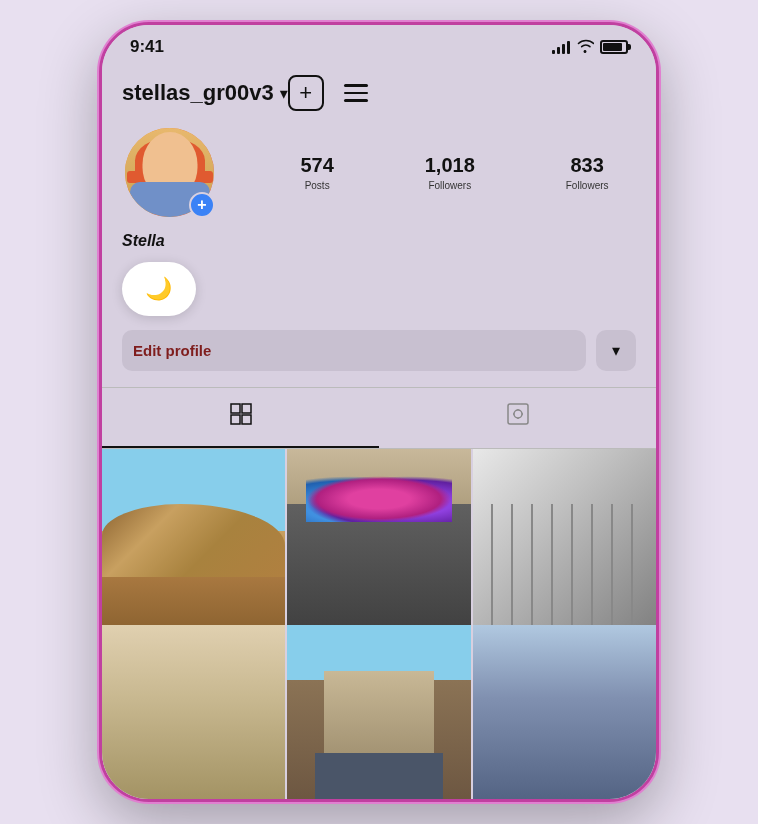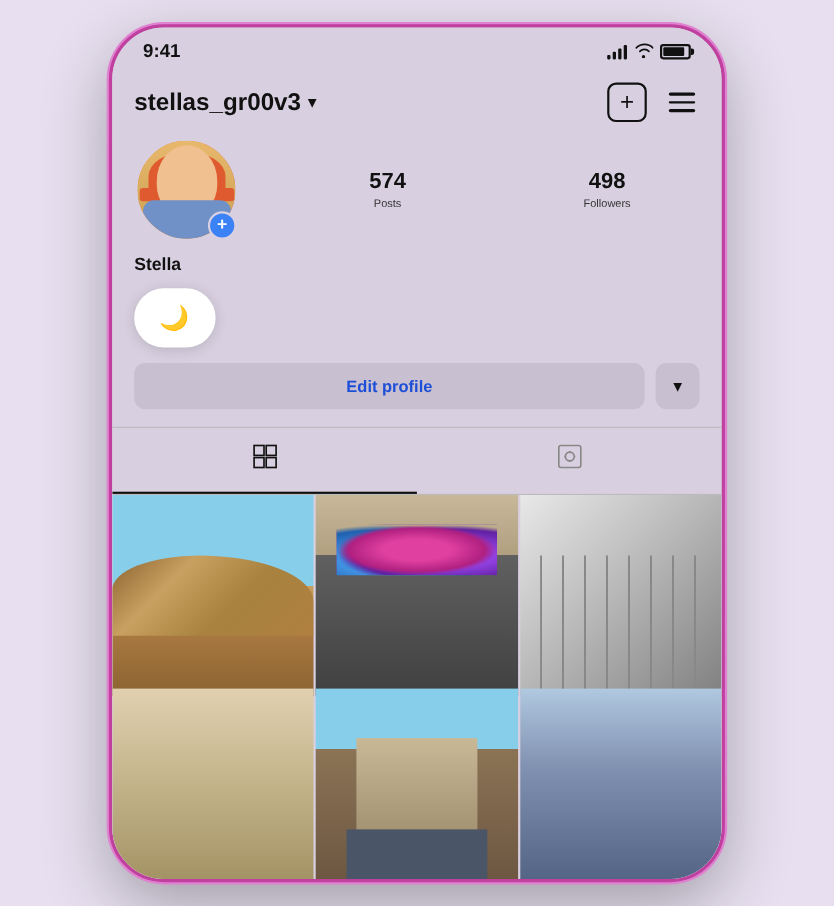--- a/index.html
+++ b/index.html
@@ -104,21 +104,20 @@
       flex: 1;
       display: flex;
       flex-direction: column;
       overflow: hidden;
       position: relative;
     }
 
     
     .profile-header {
       display: flex;
-      justify-content: space-between;
       align-items: center;
       padding: 10px 20px 14px;
       flex-shrink: 0;
     }
 
     .username-area {
       display: flex;
       align-items: center;
       gap: 6px;
     }
@@ -303,20 +302,21 @@
       font-weight: 400;
     }
 
     
     .profile-name {
       padding: 0 20px 8px;
       font-size: 16px;
       font-weight: 700;
       color: #111;
       flex-shrink: 0;
+      font-style: italic;
     }
 
     
     .quiet-mode-banner {
       margin: 4px 20px 14px;
       background: white;
       border-radius: 30px;
       padding: 12px 22px;
       display: flex;
       align-items: center;
@@ -350,23 +350,23 @@
     }
 
     .edit-profile-btn {
       flex: 1;
       background: #c8c0d0;
       border: none;
       border-radius: 10px;
       padding: 11px;
       font-size: 15px;
       font-weight: 600;
-      color: #1d4ed8;
+      color: #7f1d1d;
       cursor: pointer;
-      text-align: center;
+      text-align: left;
     }
 
     .dropdown-btn {
       background: #c8c0d0;
       border: none;
       border-radius: 10px;
       padding: 11px 16px;
       cursor: pointer;
       display: flex;
       align-items: center;
@@ -560,21 +560,25 @@
         <div class="add-story-btn">
           <span>+</span>
         </div>
       </div>
       <div class="stats-grid">
         <div class="stat-item">
           <span class="stat-number">574</span>
           <span class="stat-label">Posts</span>
         </div>
         <div class="stat-item">
-          <span class="stat-number">498</span>
+          <span class="stat-number">1,018</span>
+          <span class="stat-label">Followers</span>
+        </div>
+        <div class="stat-item">
+          <span class="stat-number">833</span>
           <span class="stat-label">Followers</span>
         </div>
       </div>
     </div>
 
     <div class="profile-name">Stella</div>
 
     <div class="quiet-mode-banner">
       <div class="moon-icon">🌙</div>
     </div>

